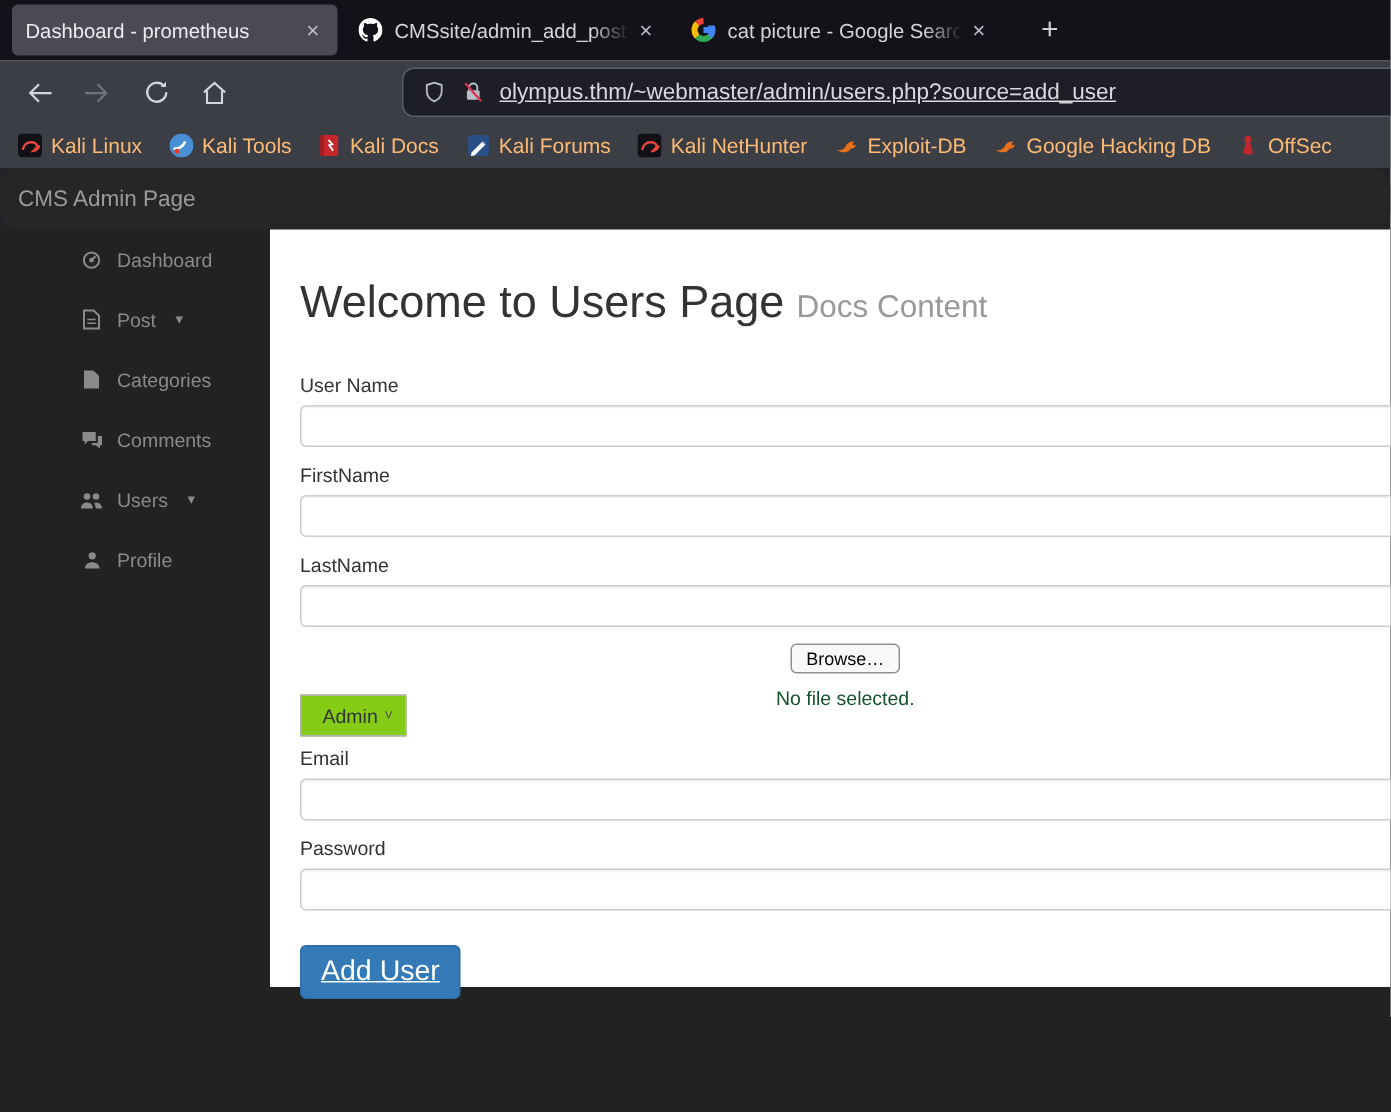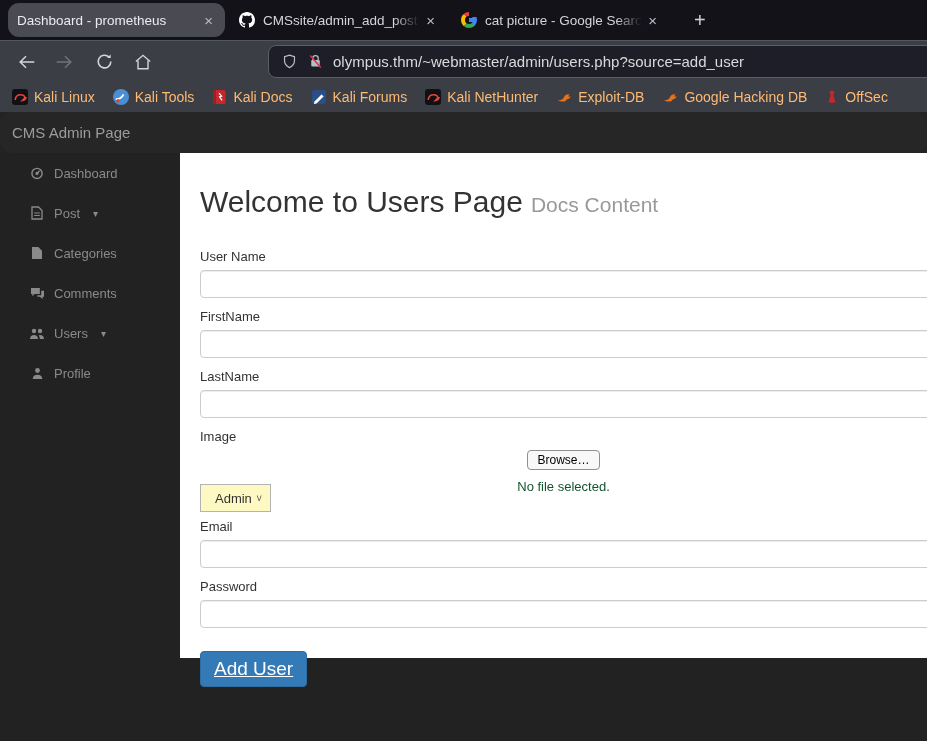--- a/index.html
+++ b/index.html
@@ -3,73 +3,73 @@
 <meta charset="utf-8">
 <style>
   * { box-sizing: border-box; margin: 0; padding: 0; }
   html, body { width: 927px; height: 741px; overflow: hidden; }
   body { font-family: "Liberation Sans", sans-serif; background: #222326; }
 
   
   .tabbar { height: 40px; background: #121218; display: flex; align-items: center; padding-left: 8px; }
   .tab { width: 217px; height: 34px; border-radius: 4px; display: flex; align-items: center;
          padding: 0 9px; margin-right: 5px; color: #d4d5da; }
-  .tab.active { background: #4a4a53; color: #ebebee; border-radius: 11px; }
+  .tab.active { background: #4a4a53; color: #ebebee; }
   .tab-title { flex: 1; font-size: 13.5px; white-space: nowrap; overflow: hidden;
                -webkit-mask-image: linear-gradient(90deg, #000 82%, transparent 98%);
                mask-image: linear-gradient(90deg, #000 82%, transparent 98%); }
   .tab-close { font-size: 15px; color: #b9bcc3; padding: 0 3px; }
   .tab-fav { width: 16px; height: 16px; margin-right: 8px; flex: none; position: relative; }
   .newtab { color: #cfd0d4; font-size: 20px; margin-left: 14px; padding: 0 6px; }
 
   .navbar { height: 42px; background: #3c3e46; border-top: 1px solid #53565f; position: relative;
             display: flex; align-items: center; gap: 15px; padding-left: 14px; }
   .navbtn { width: 24px; height: 24px; display: flex; align-items: center; justify-content: center; }
   .urlbar { position: absolute; left: 268px; right: -12px; top: 4px; height: 33px;
             background: #1d1e27; border: 1px solid #5a5e69; border-radius: 8px;
             display: flex; align-items: center; gap: 9px; padding-left: 12px; }
-  .urltext { color: #d9dade; font-size: 15px; white-space: nowrap; }
+  .urltext { color: #d9dade; font-size: 15px; white-space: nowrap; text-decoration: underline; }
 
   .bookmarksbar { height: 30px; background: #3c3e46; display: flex; align-items: center;
                   padding-left: 12px; gap: 18px; }
   .bookmark { display: flex; align-items: center; gap: 6px; color: #fdba74; font-size: 14px; white-space: nowrap; }
 
   
   .gicon { width: 16px; height: 16px; border-radius: 50%; position: relative;
            background: conic-gradient(from 315deg, #ea4335 0 25%, #4285f4 0 50%, #34a853 0 75%, #fbbc05 0 100%); }
   .gicon .g-notch { position: absolute; left: 8px; top: 0; width: 8px; height: 5px; background: #121218; }
   .gicon .g-hole  { position: absolute; inset: 4px; border-radius: 50%; background: #121218; }
   .gicon .g-bar   { position: absolute; left: 8px; top: 6px; width: 7px; height: 4px; background: #4285f4; }
 
   
   .cms-header { height: 41px; background: #262626; color: #9b9b9b; font-size: 15px;
                 display: flex; align-items: center; padding-left: 12px; border-radius: 13px; }
   .page-body { position: relative; height: 588px; background: #222222; }
   .sidebar { position: absolute; left: 0; top: 0; width: 180px; height: 100%; }
   .side-item { height: 40px; display: flex; align-items: center; gap: 9px;
-               padding-left: 29px; color: #8a8a8a; font-size: 13px; }
+               padding-left: 19px; color: #8a8a8a; font-size: 13px; margin-left: 34px; }
   .side-item .sicon { width: 16px; display: flex; justify-content: center; color: #8a8a8a; }
   .caret { font-size: 10px; margin-left: 4px; color: #8a8a8a; }
 
   .content { position: absolute; left: 180px; top: 0; width: 747px; height: 505px;
              background: #ffffff; padding: 32px 0 0 20px; overflow: visible; }
   .page-title { font-size: 30px; font-weight: 400; color: #333; }
   .page-title small { font-size: 21px; color: #999; font-weight: 400; margin-left: 8px; }
 
   form { margin-top: 30px; }
   .form-group { margin-bottom: 11px; }
   .form-group label { display: block; font-size: 13px; font-weight: normal; color: #333; margin-bottom: 6px; }
   .form-control { width: 900px; height: 28px; border: 1px solid #ccc; border-radius: 4px;
                   box-shadow: inset 0 1px 1px rgba(0,0,0,.075); font-size: 13px; padding: 0 10px;
                   font-family: "Liberation Sans", sans-serif; background: #fff; display: block; }
   .file-row { display: flex; align-items: center; gap: 9px; height: 22px; margin-bottom: 10px; flex-direction: column; }
   .browse-btn { font-size: 12px; color: #000; background: #f8f8f8; border: 1px solid #8f8f8f;
                 border-radius: 4px; padding: 2px 9px; font-family: "Liberation Sans", sans-serif; }
   .file-status { font-size: 13px; color: #14532d; }
-  .role-select { width: 71px; height: 28px; border: 1px solid #b3b3b3; background: #fef9c3;
+  .role-select { width: 71px; height: 28px; border: 1px solid #b3b3b3; background: #84cc16;
                  display: flex; align-items: center; justify-content: space-between;
                  padding: 0 8px 0 14px; font-size: 13px; color: #333; margin: 12px 0 7px; }
   .role-select .chev { font-size: 10px; color: #555; }
   .submit-btn { margin-top: 12px; background: #337ab7; border: 1px solid #2e6da4; border-radius: 4px;
                 color: #fff; font-size: 19px; padding: 6px 13px; font-family: "Liberation Sans", sans-serif; text-decoration: underline; }
   svg { display: block; }
 </style>
 </head>
 <body>
 
@@ -297,21 +297,20 @@
       <div class="form-group">
         <label>FirstName</label>
         <input class="form-control" type="text" value="" style="">
       </div>
       <div class="form-group">
         <label>LastName</label>
         <input class="form-control" type="text" value="" style="">
       </div>
 
       <div class="form-group">
-        <label>Image</label>
         <div class="file-row">
           <button type="button" class="browse-btn">Browse…</button>
           <span class="file-status">No file selected.</span>
         </div>
       </div>
 
       <div class="role-select">
         <span>Admin</span>
         <span class="chev">˅</span>
       </div>

